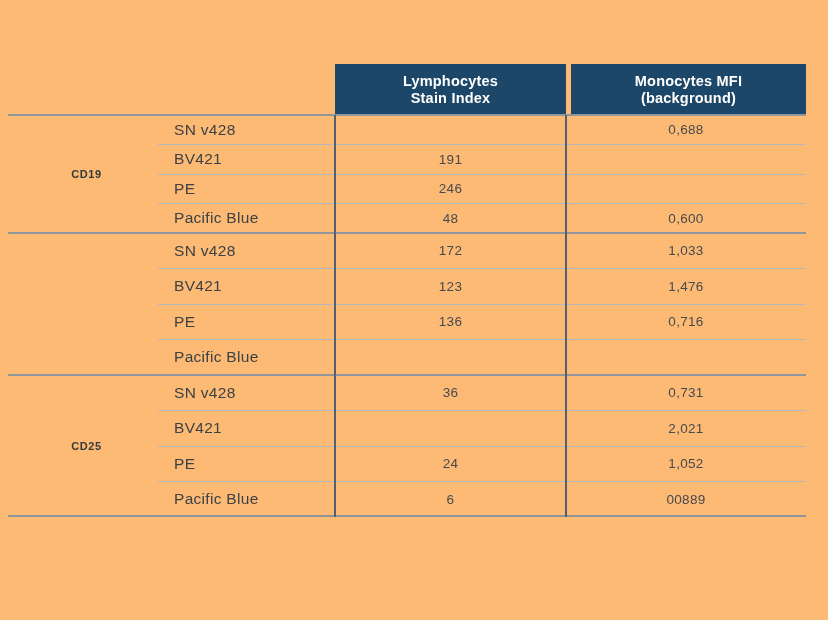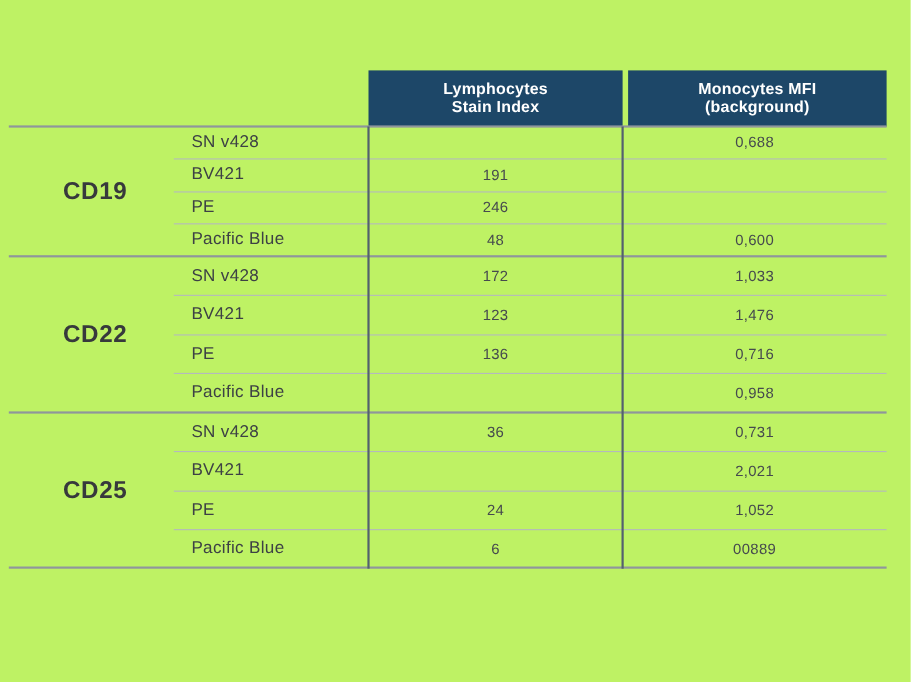--- a/index.html
+++ b/index.html
@@ -1,19 +1,19 @@
 <!DOCTYPE html>
 <html><head>
 <meta charset="utf-8">
 <style>
   html, body { margin: 0; padding: 0; background: #ffffff; }
   .canvas {
     position: relative;
     width: 828px; height: 620px;
-    background: #bef264;
+    background: #fdba74;
     overflow: hidden;
     font-family: "Liberation Sans", sans-serif;
   }
   .table {
     position: absolute;
     left: 8px; top: 64px;
     width: 798px; height: 453px;
     display: grid;
     grid-template-columns: 157px 170px 231px 240px;
     grid-template-rows: 51px repeat(4, 29.5px) repeat(8, 35.5px);
@@ -24,21 +24,21 @@
     display: flex; flex-direction: column;
     align-items: center; justify-content: center;
     font-size: 14.5px; font-weight: 700;
     line-height: 17px; letter-spacing: 0.2px;
     text-align: center;
   }
   .hcell.gap-left { margin-left: 5px; }
   .cell { display: flex; align-items: center; }
   .group {
     justify-content: center;
-    font-size: 22px; font-weight: 700;
+    font-size: 11px; font-weight: 700;
     letter-spacing: 0.6px; color: #37393c;
   }
   .fluor {
     padding-left: 9px;
     font-size: 15.5px; color: #3d4145;
     letter-spacing: 0.3px;
   }
   .val {
     justify-content: center;
     font-size: 13.5px; color: #464a4e;
@@ -61,21 +61,20 @@
     <div class="hcell" style="grid-row:1;grid-column:3">
       <span>Lymphocytes</span>
       <span>Stain Index</span>
     </div>
     <div class="hcell gap-left" style="grid-row:1;grid-column:4">
       <span>Monocytes MFI</span>
       <span>(background)</span>
     </div>
 
     <div class="cell group" style="grid-row:2/6;grid-column:1">CD19</div>
-    <div class="cell group" style="grid-row:6/10;grid-column:1">CD22</div>
     <div class="cell group" style="grid-row:10/14;grid-column:1">CD25</div>
 
     <div class="cell fluor" style="grid-row:2;grid-column:2">SN v428</div>
     <div class="cell val" style="grid-row:2;grid-column:4">0,688</div>
 
     <div class="cell fluor" style="grid-row:3;grid-column:2">BV421</div>
     <div class="cell val" style="grid-row:3;grid-column:3">191</div>
 
     <div class="cell fluor" style="grid-row:4;grid-column:2">PE</div>
     <div class="cell val" style="grid-row:4;grid-column:3">246</div>
@@ -90,21 +89,20 @@
 
     <div class="cell fluor" style="grid-row:7;grid-column:2">BV421</div>
     <div class="cell val" style="grid-row:7;grid-column:3">123</div>
     <div class="cell val" style="grid-row:7;grid-column:4">1,476</div>
 
     <div class="cell fluor" style="grid-row:8;grid-column:2">PE</div>
     <div class="cell val" style="grid-row:8;grid-column:3">136</div>
     <div class="cell val" style="grid-row:8;grid-column:4">0,716</div>
 
     <div class="cell fluor" style="grid-row:9;grid-column:2">Pacific Blue</div>
-    <div class="cell val" style="grid-row:9;grid-column:4">0,958</div>
 
     <div class="cell fluor" style="grid-row:10;grid-column:2">SN v428</div>
     <div class="cell val" style="grid-row:10;grid-column:3">36</div>
     <div class="cell val" style="grid-row:10;grid-column:4">0,731</div>
 
     <div class="cell fluor" style="grid-row:11;grid-column:2">BV421</div>
     <div class="cell val" style="grid-row:11;grid-column:4">2,021</div>
 
     <div class="cell fluor" style="grid-row:12;grid-column:2">PE</div>
     <div class="cell val" style="grid-row:12;grid-column:3">24</div>

